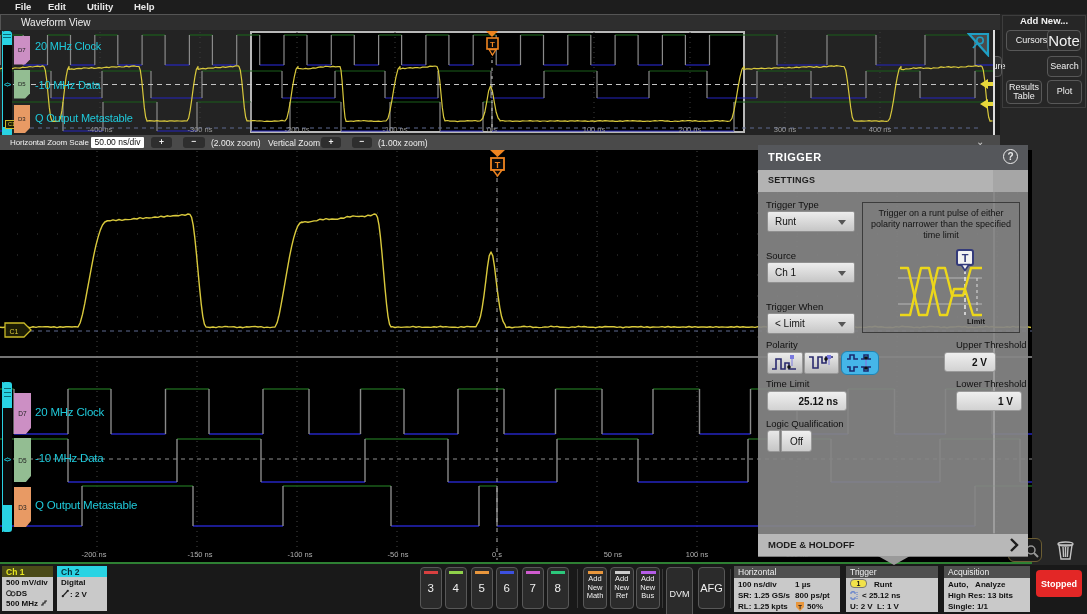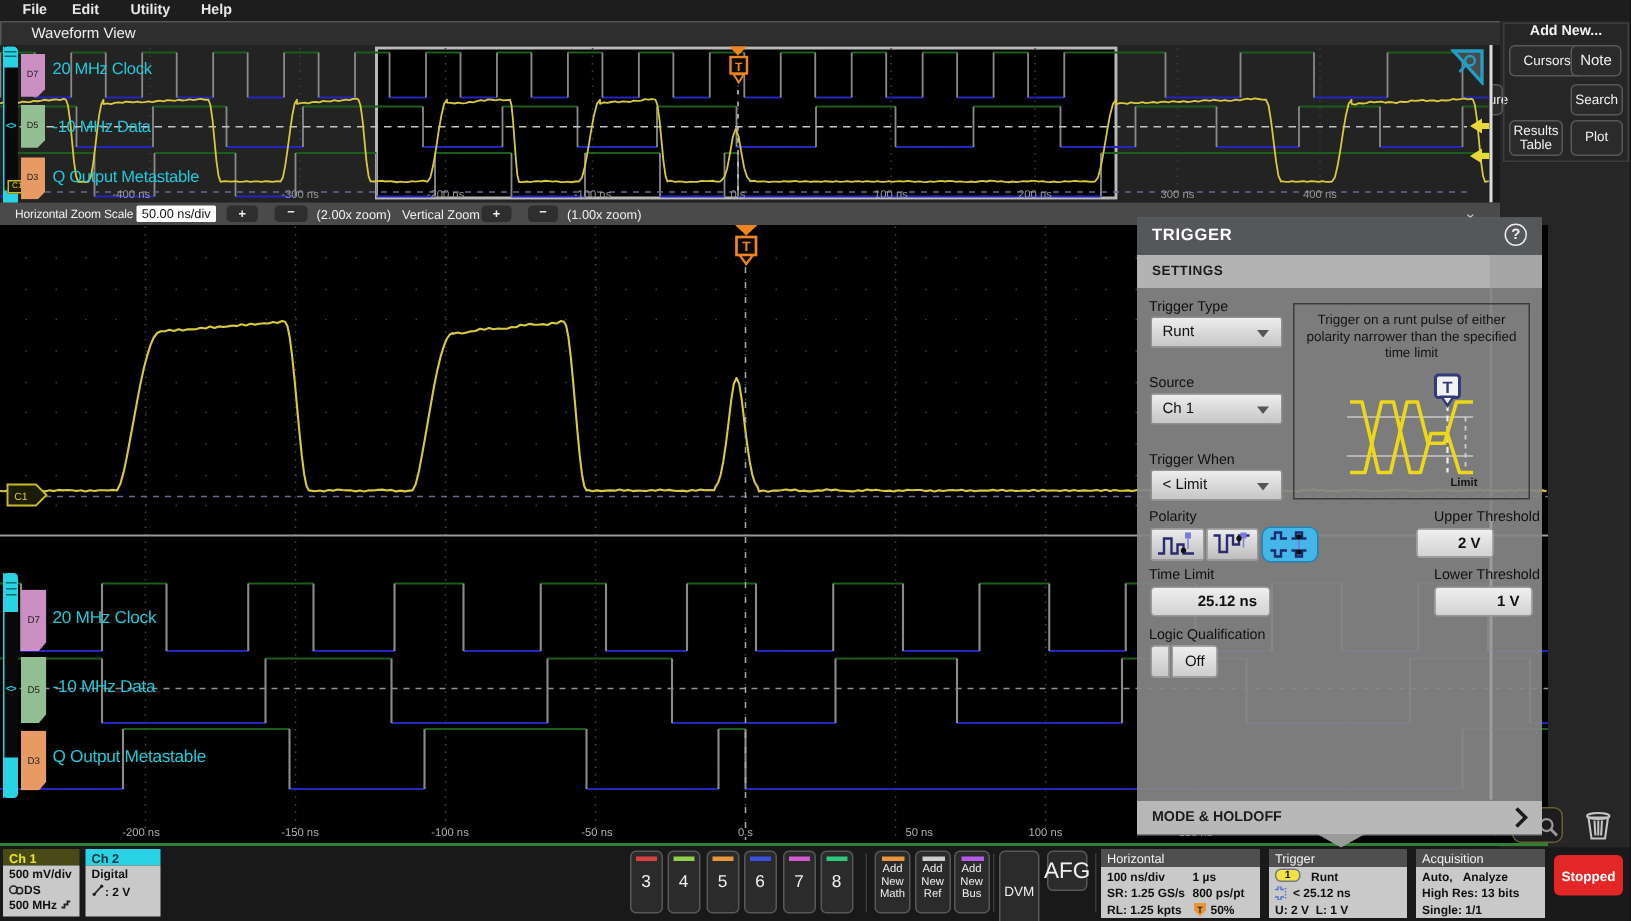--- a/index.html
+++ b/index.html
@@ -16,21 +16,21 @@
 
 <div class="abs" style="left:0;top:0;width:1087px;height:14px;background:#1d1d1d;color:#e8e8e8;font-size:9.5px;font-weight:bold">
     <span class="abs" style="left:15px;top:1px">File</span>
     <span class="abs" style="left:48px;top:1px">Edit</span>
     <span class="abs" style="left:87px;top:1px">Utility</span>
     <span class="abs" style="left:134px;top:1px">Help</span>
   </div>
 <div class="abs" style="left:1000px;top:14px;width:87px;height:551px;background:#262626"></div>
 <div class="abs" style="left:1002px;top:15px;width:84px;color:#f2f2f2;font-size:9.5px;font-weight:bold;text-align:center">Add New...</div>
 <div class="abs btn-dark" style="left:1006px;top:30px;width:51px;height:21px;font-size:9px;line-height:9.5px">Cursors</div>
-<div class="abs btn-dark" style="left:1047px;top:30px;width:34px;height:21px;font-size:10px;line-height:9.5px">Note</div>
+<div class="abs btn-dark" style="left:1047px;top:30px;width:34px;height:21px;font-size:15px;line-height:9.5px">Note</div>
 <div class="abs btn-dark" style="left:974px;top:56px;width:28px;height:21px;font-size:9px;line-height:9.5px">Measure</div>
 <div class="abs btn-dark" style="left:1047px;top:56px;width:35px;height:21px;font-size:9px;line-height:9.5px">Search</div>
 <div class="abs btn-dark" style="left:1006px;top:80px;width:36px;height:24px;font-size:9px;line-height:9.5px">Results<br>Table</div>
 <div class="abs btn-dark" style="left:1047px;top:80px;width:35px;height:24px;font-size:9px;line-height:9.5px">Plot</div>
 <div class="abs" style="left:1002px;top:15px;width:84px;height:93px;border:1px solid #3d3d3d"></div>
 <div class="abs" style="left:0;top:14px;width:1000px;height:16px;background:#2e2e2e;border-top:1px solid #555;border-left:1px solid #555">
     <span class="abs" style="left:20px;top:2px;color:#f0f0f0;font-size:10px">Waveform View</span>
   </div>
 <div class="abs" style="left:0;top:30px;width:995px;height:105px;background:#232323"></div>
 <div class="abs" style="left:250px;top:31px;width:495px;height:102px;background:#000;border:2.5px solid #b8b8b8"></div>
@@ -186,21 +186,21 @@
 <line x1="30" y1="128" x2="978" y2="128" stroke="#5f6b91" stroke-width="1" stroke-dasharray="4 4"></line>
 <polyline points="0.0,68.9 2.5,68.2 5.0,68.8 7.5,68.2 10.0,68.1 12.5,68.6 15.0,67.8 17.5,68.0 20.0,68.1 22.5,67.2 25.0,67.5 27.5,67.1 30.0,66.5 32.5,67.0 35.0,66.5 37.5,66.2 40.0,66.7 42.5,65.9 44.0,66.5 45.3,70.2 46.7,80.1 48.0,93.8 49.3,107.4 50.7,117.3 52.0,121.0 52.0,121.3 54.5,121.1 57.0,121.4 59.0,121.0 60.4,118.3 61.9,110.7 63.3,99.8 64.7,87.7 66.1,76.8 67.6,69.2 69.0,66.5 69.0,69.4 71.5,68.9 74.0,69.4 76.5,68.6 79.0,68.3 81.5,68.6 84.0,67.8 86.5,68.0 89.0,68.3 91.5,67.7 94.0,68.3 96.5,68.1 99.0,67.6 101.5,68.1 104.0,67.5 106.5,67.1 109.0,67.6 111.5,66.8 114.0,66.9 116.5,67.2 119.0,66.5 121.5,67.0 124.0,66.8 126.5,66.2 129.0,66.8 131.5,66.2 134.0,65.9 136.5,66.5 139.0,66.5 140.3,70.2 141.7,80.1 143.0,93.8 144.3,107.4 145.7,117.3 147.0,121.0 147.0,121.2 149.5,120.7 152.0,120.9 154.5,121.1 157.0,120.7 159.5,121.2 162.0,121.1 164.5,120.8 167.0,121.3 169.5,120.9 172.0,120.9 174.5,121.2 177.0,120.8 179.5,121.0 182.0,121.2 184.5,120.8 187.0,121.0 188.6,118.3 190.1,110.7 191.7,99.8 193.3,87.7 194.9,76.8 196.4,69.2 198.0,66.5 198.0,69.3 200.5,68.8 203.0,68.4 205.5,68.9 208.0,68.1 210.5,68.0 213.0,68.2 215.5,67.3 218.0,67.6 220.5,67.6 223.0,66.8 225.5,67.4 228.0,66.9 230.5,66.4 233.0,66.8 235.5,65.9 238.0,65.8 239.0,66.5 240.3,70.2 241.7,80.1 243.0,93.8 244.3,107.4 245.7,117.3 247.0,121.0 247.0,120.7 249.5,121.0 252.0,120.7 254.5,120.5 257.0,121.0 259.5,120.8 262.0,121.0 264.5,121.5 267.0,121.1 269.5,121.4 272.0,121.4 274.5,120.8 277.0,121.1 279.5,120.8 282.0,120.4 284.5,121.0 285.0,121.0 286.9,118.3 288.7,110.7 290.6,99.8 292.4,87.7 294.3,76.8 296.1,69.2 298.0,66.5 298.0,68.4 300.5,68.6 303.0,69.0 305.5,68.4 308.0,68.9 310.5,68.7 313.0,67.9 315.5,68.2 318.0,67.4 320.5,66.8 323.0,67.2 325.5,66.3 328.0,66.5 330.5,66.9 333.0,66.3 335.5,66.9 338.0,66.7 340.0,66.5 341.0,70.2 342.0,80.1 343.0,93.8 344.0,107.4 345.0,117.3 346.0,121.0 346.0,121.4 348.5,121.4 351.0,121.0 353.5,121.4 356.0,120.9 358.5,120.7 361.0,121.0 363.5,120.5 366.0,120.8 368.5,121.1 371.0,120.8 373.5,121.4 376.0,121.4 378.5,121.1 381.0,121.5 383.5,121.0 386.0,121.0 388.0,118.3 390.0,110.7 392.0,99.8 394.0,87.7 396.0,76.8 398.0,69.2 400.0,66.5 400.0,69.2 402.5,68.2 405.0,68.6 407.5,68.0 410.0,67.6 412.5,68.2 415.0,67.6 417.5,67.7 420.0,68.0 422.5,67.1 425.0,67.2 427.5,67.1 430.0,66.1 432.5,66.4 435.0,66.0 437.0,66.5 438.3,70.2 439.7,80.1 441.0,93.8 442.3,107.4 443.7,117.3 445.0,121.0 445.0,120.8 447.5,120.5 450.0,121.2 452.5,121.0 455.0,121.1 457.5,121.6 460.0,121.1 462.5,121.2 465.0,121.2 467.5,120.6 470.0,120.8 472.5,120.8 475.0,120.5 477.5,121.1 480.0,121.0 481.0,120.3 482.9,118.0 484.8,112.3 486.7,102.1 488.6,91.0 490.5,86.0 492.4,91.0 494.3,102.1 496.2,112.3 498.1,118.0 500.0,120.3 500.0,120.9 502.5,120.5 505.0,121.1 507.5,121.0 510.0,120.9 512.5,121.4 515.0,121.1 517.5,121.1 520.0,121.3 522.5,120.8 525.0,121.0 527.5,121.0 530.0,120.6 532.5,121.1 535.0,121.0 537.5,120.8 540.0,121.3 542.5,121.0 545.0,121.0 547.5,121.3 550.0,120.8 552.5,121.0 555.0,121.2 557.5,120.7 560.0,121.2 562.5,121.1 565.0,120.8 567.5,121.3 570.0,120.9 572.5,120.8 575.0,121.2 577.5,120.7 580.0,121.0 582.5,121.2 585.0,120.8 587.5,121.3 590.0,121.2 592.5,120.8 595.0,121.3 597.5,120.9 600.0,120.7 602.5,121.1 605.0,120.6 607.5,120.9 610.0,121.2 612.5,120.9 615.0,121.3 617.5,121.4 620.0,120.9 622.5,121.3 625.0,120.9 627.5,120.6 630.0,121.0 632.5,120.6 635.0,120.8 637.5,121.2 640.0,120.9 642.5,121.3 645.0,121.4 647.5,121.0 650.0,121.4 652.5,121.0 655.0,120.6 657.5,121.0 660.0,120.5 662.5,120.6 665.0,121.1 667.5,120.8 670.0,121.3 672.5,121.5 675.0,121.0 677.5,121.4 680.0,121.1 682.5,120.7 685.0,121.0 687.5,120.6 690.0,120.6 692.5,121.1 695.0,120.7 697.5,121.2 700.0,121.4 702.5,121.0 705.0,121.4 707.5,121.2 710.0,120.8 712.5,121.1 715.0,120.7 717.5,120.6 720.0,121.1 722.5,120.7 725.0,121.0 727.5,121.3 730.0,121.0 732.0,118.3 734.0,110.7 736.0,99.8 738.0,87.7 740.0,76.8 742.0,69.2 744.0,66.5 744.0,69.5 746.5,68.8 749.0,68.8 751.5,69.2 754.0,68.3 756.5,68.7 759.0,68.7 761.5,68.1 764.0,68.7 766.5,68.4 769.0,68.0 771.5,68.6 774.0,67.9 776.5,67.8 779.0,68.2 781.5,67.5 784.0,67.8 786.5,68.0 789.0,67.4 791.5,68.0 794.0,67.7 796.5,67.2 799.0,67.7 801.5,67.0 804.0,66.8 806.5,67.2 809.0,66.5 811.5,66.9 814.0,67.3 816.5,66.7 819.0,67.3 821.5,67.1 824.0,66.4 826.5,66.9 829.0,66.2 831.5,65.8 834.0,66.3 836.5,65.6 839.0,66.0 841.5,66.4 844.0,66.5 845.7,70.2 847.3,80.1 849.0,93.8 850.7,107.4 852.3,117.3 854.0,121.0 854.0,120.7 856.5,121.1 859.0,121.2 861.5,120.8 864.0,121.2 866.5,121.0 869.0,120.7 871.5,121.2 874.0,120.8 876.5,120.9 879.0,121.3 881.5,120.8 884.0,121.2 886.5,121.3 888.0,121.0 889.9,118.3 891.7,110.7 893.6,99.8 895.4,87.7 897.3,76.8 899.1,69.2 901.0,66.5 901.0,69.3 903.5,69.7 906.0,68.8 908.5,69.0 911.0,68.7 913.5,67.8 916.0,68.3 918.5,67.9 921.0,67.7 923.5,68.5 926.0,68.0 928.5,68.2 931.0,68.7 933.5,67.8 936.0,68.0 938.5,67.9 941.0,66.9 943.5,67.3 946.0,67.0 948.5,66.6 951.0,67.4 953.5,66.9 956.0,67.0 958.5,67.6 961.0,66.8 963.5,67.0 966.0,66.9 968.5,66.0 971.0,66.4 973.5,66.1 976.0,65.6 978.5,66.3 981.0,65.9 982.0,66.5 983.3,70.2 984.7,80.1 986.0,93.8 987.3,107.4 988.7,117.3 990.0,121.0 990.0,121.2 992.5,120.8" fill="none" stroke="#d9c93c" stroke-width="1.2" stroke-linejoin="round"></polyline>
 <line x1="492" y1="52" x2="492" y2="132" stroke="#c8c8c8" stroke-width="1" stroke-dasharray="3 5"></line>
 <polygon points="486,31 498,31 492,37" fill="#ef8420"></polygon>
 <rect x="487" y="38" width="11" height="11" fill="#0a0a0a" stroke="#ef8420" stroke-width="1.6"></rect>
 <text x="492.5" y="47" fill="#ef8420" font-size="8" font-weight="bold" text-anchor="middle">T</text>
 <polygon points="489,49.5 496,49.5 492.5,55" fill="#0a0a0a" stroke="#ef8420" stroke-width="1.3"></polygon>
 <polygon points="980,84 988,79 988,82 993,82 993,86 988,86 988,89" fill="#e8d83a"></polygon>
 <polygon points="980,104 988,99 988,102 993,102 993,106 988,106 988,109" fill="#e8d83a"></polygon>
   </svg>
-<div class="abs" style="left:75px;top:125px;width:50px;text-align:left;color:#989898;font-size:7.5px">-400 ns</div>
+<div class="abs" style="left:75px;top:125px;width:50px;text-align:center;color:#989898;font-size:7.5px">-400 ns</div>
 <div class="abs" style="left:175px;top:125px;width:50px;text-align:center;color:#989898;font-size:7.5px">-300 ns</div>
 <div class="abs" style="left:272px;top:125px;width:50px;text-align:center;color:#989898;font-size:7.5px">-200 ns</div>
 <div class="abs" style="left:370px;top:125px;width:50px;text-align:center;color:#989898;font-size:7.5px">-100 ns</div>
 <div class="abs" style="left:467px;top:125px;width:50px;text-align:center;color:#989898;font-size:7.5px">0 s</div>
 <div class="abs" style="left:569px;top:125px;width:50px;text-align:center;color:#989898;font-size:7.5px">100 ns</div>
 <div class="abs" style="left:665px;top:125px;width:50px;text-align:center;color:#989898;font-size:7.5px">200 ns</div>
 <div class="abs" style="left:760px;top:125px;width:50px;text-align:center;color:#989898;font-size:7.5px">300 ns</div>
 <div class="abs" style="left:855px;top:125px;width:50px;text-align:center;color:#989898;font-size:7.5px">400 ns</div>
 <div class="abs" style="left:2px;top:31px;width:10px;height:106px;background:#0a0a0a;border-left:1.5px solid #29d3e3"></div>
 <div class="abs" style="left:2px;top:31px;width:10px;height:14px;background:#29d3e3;border-radius:3px 3px 0 0"></div>
@@ -464,21 +464,21 @@
 <div class="abs btn-dark" style="left:420px;top:567px;width:21.5px;height:42px;font-size:11.5px">3<span class="abs" style="left:3px;top:3px;width:14px;height:2.5px;background:#d84040"></span></div>
 <div class="abs btn-dark" style="left:445px;top:567px;width:21.5px;height:42px;font-size:11.5px">4<span class="abs" style="left:3px;top:3px;width:14px;height:2.5px;background:#8fd14a"></span></div>
 <div class="abs btn-dark" style="left:471px;top:567px;width:21.5px;height:42px;font-size:11.5px">5<span class="abs" style="left:3px;top:3px;width:14px;height:2.5px;background:#e8963c"></span></div>
 <div class="abs btn-dark" style="left:496px;top:567px;width:21.5px;height:42px;font-size:11.5px">6<span class="abs" style="left:3px;top:3px;width:14px;height:2.5px;background:#3c50e0"></span></div>
 <div class="abs btn-dark" style="left:522px;top:567px;width:21.5px;height:42px;font-size:11.5px">7<span class="abs" style="left:3px;top:3px;width:14px;height:2.5px;background:#d05cd0"></span></div>
 <div class="abs btn-dark" style="left:547px;top:567px;width:21.5px;height:42px;font-size:11.5px">8<span class="abs" style="left:3px;top:3px;width:14px;height:2.5px;background:#2cc87c"></span></div>
 <div class="abs btn-dark" style="left:583px;top:567px;width:24px;height:42px;font-size:7.5px;line-height:8.5px">Add<br>New<br>Math<span class="abs" style="left:4px;top:3px;width:15px;height:2.5px;background:#e8963c"></span></div>
 <div class="abs btn-dark" style="left:610px;top:567px;width:23.5px;height:42px;font-size:7.5px;line-height:8.5px">Add<br>New<br>Ref<span class="abs" style="left:4px;top:3px;width:15px;height:2.5px;background:#cccccc"></span></div>
 <div class="abs btn-dark" style="left:636px;top:567px;width:23.5px;height:42px;font-size:7.5px;line-height:8.5px">Add<br>New<br>Bus<span class="abs" style="left:4px;top:3px;width:15px;height:2.5px;background:#b45ce8"></span></div>
 <div class="abs btn-dark" style="left:666px;top:567px;width:27px;height:53px;font-size:9px">DVM</div>
-<div class="abs btn-dark" style="left:698px;top:567px;width:27px;height:27px;font-size:15px">AFG</div>
+<div class="abs btn-dark" style="left:698px;top:567px;width:27px;height:42px;font-size:11px">AFG</div>
 <div class="abs" style="left:577px;top:569px;width:1px;height:39px;background:#3a3a3a"></div>
 <div class="abs" style="left:662px;top:569px;width:1px;height:39px;background:#3a3a3a"></div>
 <div class="abs" style="left:730px;top:569px;width:1px;height:39px;background:#3a3a3a"></div>
 <div class="badge-hdr" style="left:734px;top:566px;width:106px;height:12px">Horizontal</div>
 <div class="abs" style="left:734px;top:578px;width:106px;height:34px;background:#c9c9c9;color:#101010;font-size:8px;font-weight:bold;line-height:11px">
     <span class="abs" style="left:4px;top:1px">100 ns/div<br>SR: 1.25 GS/s<br>RL: 1.25 kpts</span>
     <span class="abs" style="left:61px;top:1px">1 µs<br>800 ps/pt</span>
     <span class="abs" style="left:73px;top:23px">50%</span>
     <svg class="abs" style="left:62px;top:24px" width="8" height="9">
       <polygon points="0,0 8,0 8,5 4,9 0,5" fill="#e8963c"></polygon>

